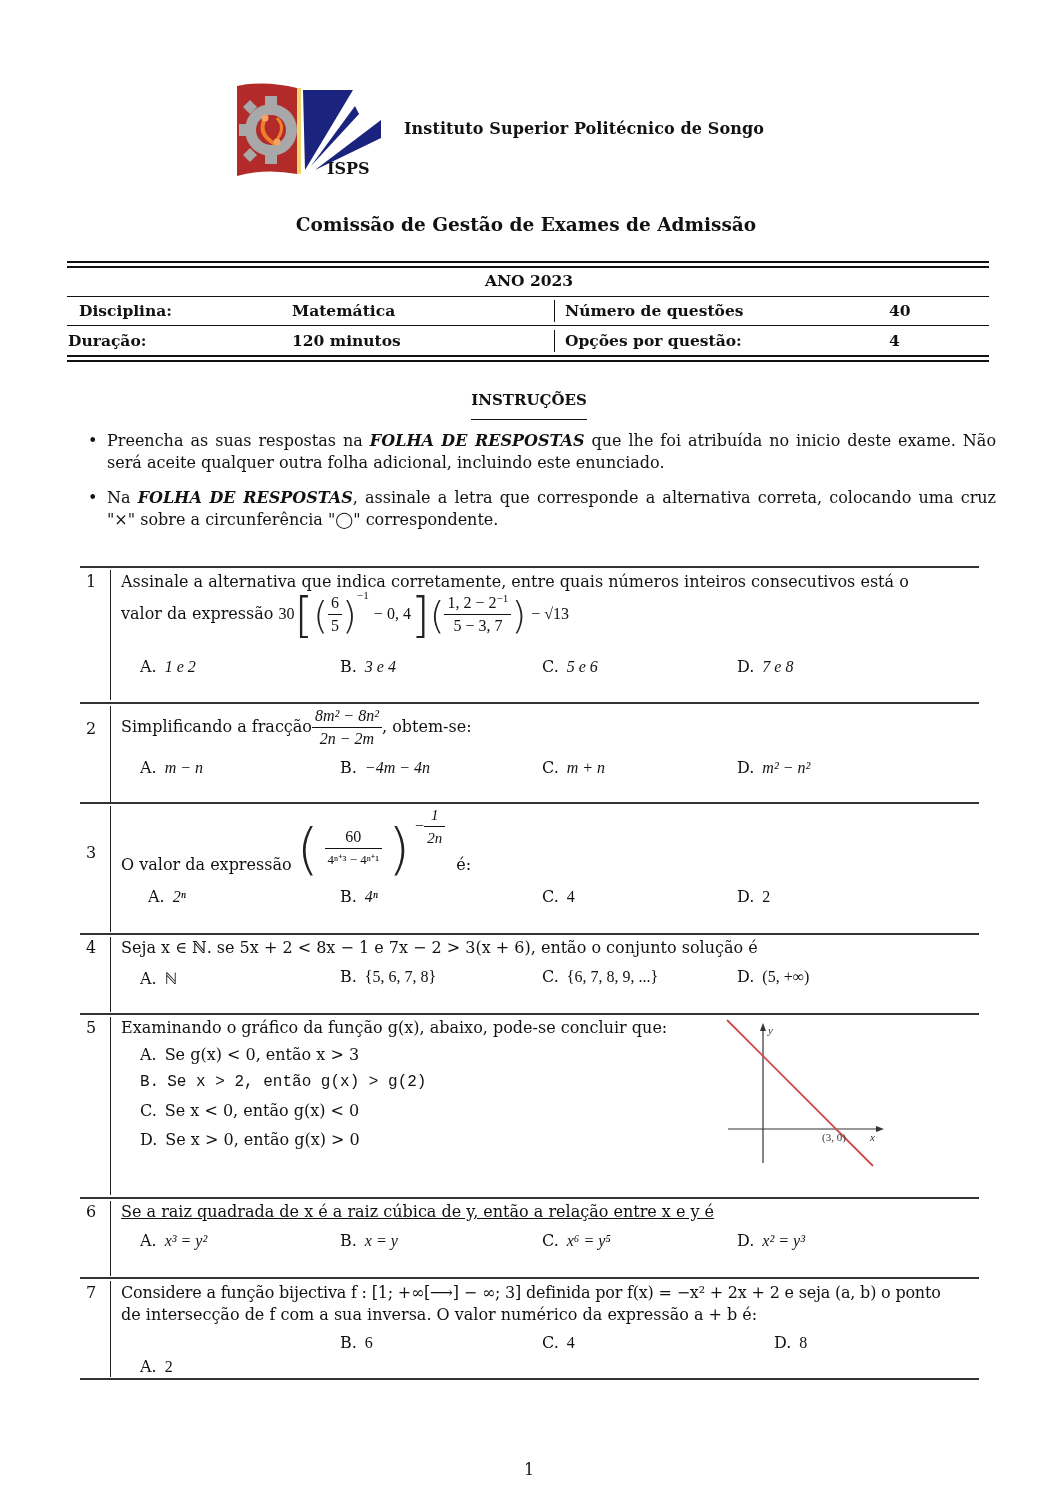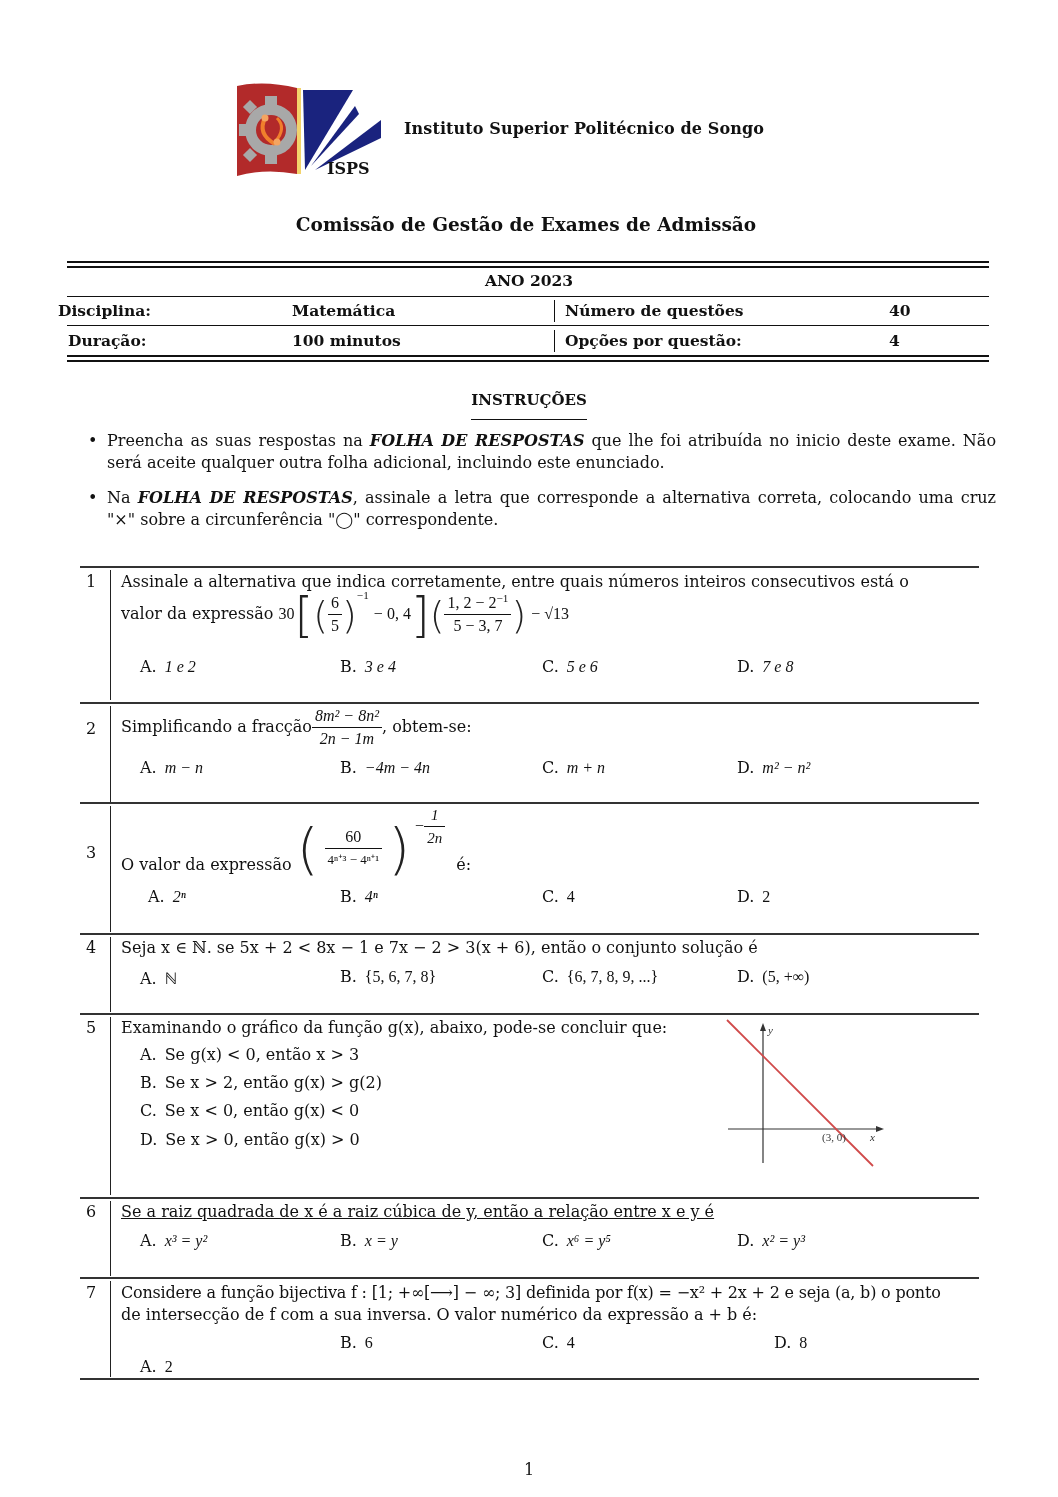--- a/index.html
+++ b/index.html
@@ -65,28 +65,28 @@
   </svg>
 </div>
 <div id="inst-name" class="abs">Instituto Superior Politécnico de Songo</div>
 <div id="commission" class="abs">Comissão de Gestão de Exames de Admissão</div>
 
 <div>
   <div class="rule" style="top:261px;"></div>
   <div class="rule" style="top:266px;"></div>
   <div class="cell" style="left:0;width:1058px;text-align:center;top:271px;">ANO 2023</div>
   <div class="rule thin" style="top:296px;"></div>
-  <div class="cell" style="left:58px;top:301px;text-align:center;">Disciplina:</div>
+  <div class="cell" style="left:79px;top:301px;text-align:center;">Disciplina:</div>
   <div class="cell" style="left:292px;top:301px;">Matemática</div>
   <div class="vsep" style="top:300px;"></div>
   <div class="cell" style="left:565px;top:301px;">Número de questões</div>
   <div class="cell" style="left:889px;top:301px;">40</div>
   <div class="rule thin" style="top:325px;"></div>
   <div class="cell" style="left:68px;top:331px;">Duração:</div>
-  <div class="cell" style="left:292px;top:331px;">100 minutos</div>
+  <div class="cell" style="left:292px;top:331px;">120 minutos</div>
   <div class="vsep" style="top:330px;"></div>
   <div class="cell" style="left:565px;top:331px;">Opções por questão:</div>
   <div class="cell" style="left:889px;top:331px;">4</div>
   <div class="rule" style="top:355px;"></div>
   <div class="rule" style="top:360px;"></div>
 </div>
 
 <div id="instr-title" class="abs"><span>INSTRUÇÕES</span></div>
 <div class="bullet" style="top:430px;">
   <span class="dot">•</span>
@@ -112,21 +112,21 @@
   <div class="opt" style="left:340px;top:657px;"><span class="lbl">B.</span><span class="m">3 e 4</span></div>
   <div class="opt" style="left:542px;top:657px;"><span class="lbl">C.</span><span class="m">5 e 6</span></div>
   <div class="opt" style="left:737px;top:657px;"><span class="lbl">D.</span><span class="m">7 e 8</span></div>
 </div>
 
 <div>
   <div class="qrule" style="top:702px;"></div>
   <div class="qnum" style="top:719px;">2</div>
   <div class="qbar" style="top:706px;height:96px;"></div>
   <div class="qtext" style="top:705px;">
-    <span>Simplificando a fracção</span><span class="frac m"><span class="num">8m² − 8n²</span><span class="den">2n − 1m</span></span><span>, obtem-se:</span>
+    <span>Simplificando a fracção</span><span class="frac m"><span class="num">8m² − 8n²</span><span class="den">2n − 2m</span></span><span>, obtem-se:</span>
   </div>
   <div class="opt" style="left:140px;top:758px;"><span class="lbl">A.</span><span class="m">m − n</span></div>
   <div class="opt" style="left:340px;top:758px;text-align:right;"><span class="lbl">B.</span><span class="m">−4m − 4n</span></div>
   <div class="opt" style="left:542px;top:758px;"><span class="lbl">C.</span><span class="m">m + n</span></div>
   <div class="opt" style="left:737px;top:758px;"><span class="lbl">D.</span><span class="m">m² − n²</span></div>
 </div>
 
 <div>
   <div class="qrule" style="top:802px;"></div>
   <div class="qnum" style="top:843px;">3</div>
@@ -157,21 +157,21 @@
   <div class="opt" style="left:542px;top:967px;"><span class="lbl">C.</span><span class="mr">{6, 7, 8, 9, ...}</span></div>
   <div class="opt" style="left:737px;top:967px;"><span class="lbl">D.</span><span class="mr">(5, +∞)</span></div>
 </div>
 
 <div>
   <div class="qrule" style="top:1013px;"></div>
   <div class="qnum" style="top:1018px;">5</div>
   <div class="qbar" style="top:1017px;height:178px;"></div>
   <div class="qtext" style="top:1017px;">Examinando o gráfico da função g(x), abaixo, pode-se concluir que:</div>
   <div class="opt" style="left:140px;top:1045px;"><span class="lbl">A.</span><span>Se g(x) &lt; 0, então x &gt; 3</span></div>
-  <div class="opt" style="left:140px;top:1073px;"><span class="lbl">B.</span><span>Se x &gt; 2, então g(x) &gt; g(2)</span></div>
+  <div class="opt" style="left:140px;top:1073px;font-family:Liberation Mono, monospace;"><span class="lbl">B.</span><span>Se x &gt; 2, então g(x) &gt; g(2)</span></div>
   <div class="opt" style="left:140px;top:1101px;"><span class="lbl">C.</span><span>Se x &lt; 0, então g(x) &lt; 0</span></div>
   <div class="opt" style="left:140px;top:1130px;"><span class="lbl">D.</span><span>Se x &gt; 0, então g(x) &gt; 0</span></div>
   <svg class="abs" style="left:720px;top:1015px;" width="170" height="155">
     <line x1="8" y1="114" x2="160" y2="114" stroke="#333" stroke-width="1.2"></line>
     <polygon points="164,114 156,111 156,117" fill="#333"></polygon>
     <line x1="43" y1="148" x2="43" y2="12" stroke="#333" stroke-width="1.2"></line>
     <polygon points="43,8 40,16 46,16" fill="#333"></polygon>
     <line x1="7" y1="5" x2="153" y2="151" stroke="#d04a4a" stroke-width="1.8"></line>
     <text x="48" y="19" font-family="Liberation Serif, serif" font-style="italic" font-size="11" fill="#333">y</text>
     <text x="150" y="126" font-family="Liberation Serif, serif" font-style="italic" font-size="11" fill="#333">x</text>

